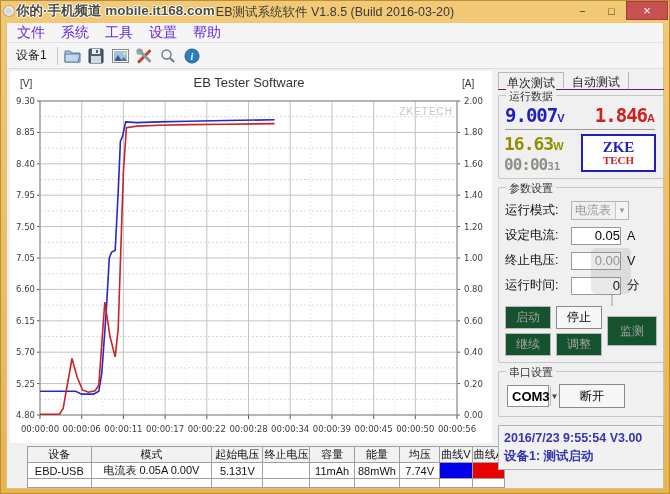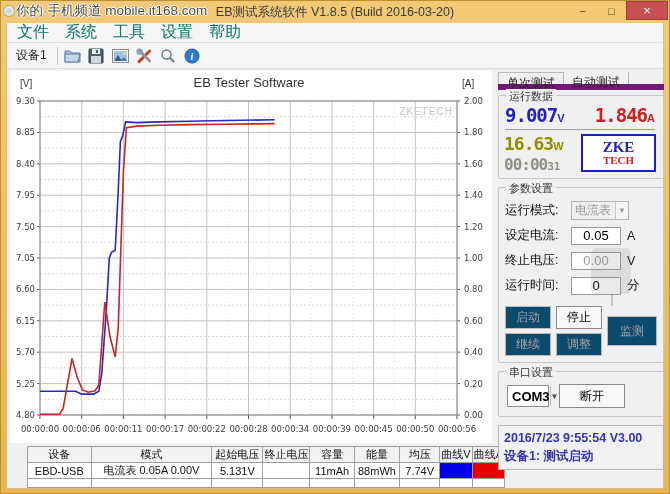--- a/index.html
+++ b/index.html
@@ -3,53 +3,53 @@
 <meta charset="utf-8">
 <style>
   * { margin:0; padding:0; box-sizing:border-box; }
   body { font-family:"Liberation Sans","DejaVu Sans",sans-serif; background:#888; }
   .window { width:670px; height:494px; background:linear-gradient(#f2c977,#e8b452);
     border:1px solid #bd8f33; position:relative; overflow:hidden; }
   
   .titlebar { height:22px; position:relative; }
   .title { position:absolute; left:0; right:0; top:3px; text-align:center; font-size:12.5px; color:#3a3a3a; }
   .watermark { position:absolute; left:3px; top:1px; z-index:5; display:flex; align-items:center; gap:2px;
-    font-size:13.5px; font-weight:normal; color:#4c4c40;
+    font-size:13.5px; font-weight:bold; color:#4c4c40;
     text-shadow:-1px 0 #fff,1px 0 #fff,0 -1px #fff,0 1px #fff; white-space:nowrap; }
   .wm-glass { width:10px; height:10px; border:2px solid #e8e8e8; border-radius:50%; background:#cfd8dd;
     position:relative; box-shadow:0 0 0 1px #77777066; }
   .win-controls { position:absolute; right:1px; top:0; display:flex; }
   .win-btn { width:29px; height:19px; display:flex; align-items:center; justify-content:center;
     font-size:11px; color:#4a3a18; cursor:pointer; }
   .win-btn.close { width:42px; background:#c75050; color:#fff; font-size:13px; border:1px solid #a73b3b; }
   
   .client { margin:0 5px 6px 5px; height:466px; background:#f0f0f0; display:flex; flex-direction:column;
     border:1px solid #d8c089; border-top:none; }
   .menubar { height:20px; background:#f5f5f5; border-bottom:1px solid #e2e2e2; display:flex;
-    align-items:center; padding-left:2px; font-size:16px; color:#0f766e; }
+    align-items:center; padding-left:2px; font-size:14px; color:#6d28d9; }
   .menu-item { padding:2px 8px; cursor:default; }
   .toolbar { height:26px; background:#f5f5f5; border-bottom:1px solid #dcdcdc; display:flex;
     align-items:center; padding-left:4px; gap:5px; }
   .device-label { font-size:12px; padding:0 5px; color:#1a1a1a; }
   .tb-sep { width:1px; height:18px; background:#c8c8c8; }
   .tb-icon { width:19px; height:19px; display:flex; align-items:center; justify-content:center; cursor:pointer; }
   
   .content { flex:1; display:flex; padding:2px 3px 0 3px; }
   .left-col { width:482px; display:flex; flex-direction:column; }
   .chart-wrap { height:372px; background:#fff; position:relative; }
   
   .table-wrap { margin-top:3px;padding-left:17px; }
   table.results { border-collapse:collapse; width:478px; font-size:11px; background:#fff; }
   table.results th, table.results td { border:1px solid #9f9f9f; text-align:center; padding:0 1px;
     height:15px; font-weight:normal; color:#111; white-space:nowrap; overflow:hidden; }
   table.results th { background:#f2f2f2; }
   tr.empty-row td { height:9px; }
   
   .side-panel { width:170px; margin-left:6px; display:flex; flex-direction:column; font-size:12px; }
-  .tabstrip { display:flex; height:18px; margin:1px 0 5px 0; border-bottom:6px solid #701a75; }
+  .tabstrip { display:flex; height:18px; margin:1px 0 5px 0; border-bottom:1px solid #701a75; }
   .tab { padding:2px 8px 1px 8px; border-right:1px solid #b9b9b9; color:#222; font-size:12px; cursor:pointer; }
   .tab.active { border:1px solid #b9b9b9; border-bottom:1px solid #f0f0f0; background:#f0f0f0; }
   .group { position:relative; border:1px solid #c6c6c6; border-radius:2px; margin-bottom:8px; }
   .group-label { position:absolute; top:-7px; left:7px; background:#f0f0f0; padding:0 3px;
     font-size:11px; color:#333; }
   
   .run-data { padding:8px 7px 4px 5px; }
   .dig { font-family:"DejaVu Sans Mono",monospace; font-weight:bold; transform:skewX(-4deg); }
   .vrow { display:flex; justify-content:space-between; align-items:baseline; padding:0 1px; }
   .dval-v { font-size:19px; letter-spacing:-1px; color:#1f1fbe; }
@@ -68,31 +68,31 @@
   .zke-top { font-size:15px; font-weight:bold; color:#1f1fbe; font-family:"Liberation Serif",serif; }
   .zke-bot { font-size:11px; font-weight:bold; color:#cf1f1f; font-family:"Liberation Serif",serif; }
   
   .params { padding:10px 6px 6px 6px; }
   .prow { display:flex; align-items:center; height:25px; }
   .plabel { width:66px; font-size:12.5px; color:#111; white-space:nowrap; }
   .combo { width:58px; height:19px; border:1px solid #b4b4b4; background:#efefef; color:#9a9a9a;
     display:flex; align-items:center; justify-content:space-between; padding-left:3px; font-size:12px; }
   .combo .arrow-box { width:13px; height:100%; border-left:1px solid #c6c6c6; display:flex;
     align-items:center; justify-content:center; color:#9a9a9a; font-size:8px; background:#f4f4f4; }
-  .pinput { width:50px; height:18px; border:1px solid #9a9a9a; background:#fff; text-align:center;
+  .pinput { width:50px; height:18px; border:1px solid #9a9a9a; background:#fff; text-align:right;
     font-size:13px; color:#000; font-family:"Liberation Sans",sans-serif; }
   .pinput.dim { color:#9a9a9a; }
   .punit { margin-left:6px; font-size:12.5px; color:#111; }
   .touch-ghost { position:absolute; right:32px; top:60px; width:40px; height:46px;
     background:rgba(120,120,120,0.16); border-radius:5px; pointer-events:none; }
   .touch-ghost::after { content:""; position:absolute; left:50%; bottom:-12px; width:2px; height:12px;
     background:rgba(100,100,100,0.3); }
   .btn-grid { display:grid; grid-template-columns:46px 46px 50px; grid-template-rows:23px 23px;
     gap:4px 5px; margin-top:8px; justify-content:center; }
-  .btn { border:1px solid #b9b9b9; background:#0c4a6e; font-size:12px; color:#a3a3a3;
+  .btn { border:1px solid #b9b9b9; background:#14532d; font-size:12px; color:#a3a3a3;
     display:flex; align-items:center; justify-content:center; cursor:default; }
   .btn.enabled { color:#000; border-color:#8a8a8a; background:#f7f7f7; cursor:pointer; }
   .btn-monitor { grid-column:3; grid-row:1/3; align-self:center; height:30px; width:50px; }
   
   .serial { padding:12px 8px 8px 8px; display:flex; align-items:center; gap:10px; }
   .combo2 { width:42px; height:22px; border:1px solid #8f8f8f; background:#fff; color:#000;
     display:flex; align-items:center; justify-content:space-between; padding-left:4px;
     font-size:13px; font-weight:bold; }
   .combo2 .arrow-box2 { width:15px; height:100%; border-left:1px solid #c0c0c0; background:#f0f0f0;
     display:flex; align-items:center; justify-content:center; font-size:8px; color:#444; }

